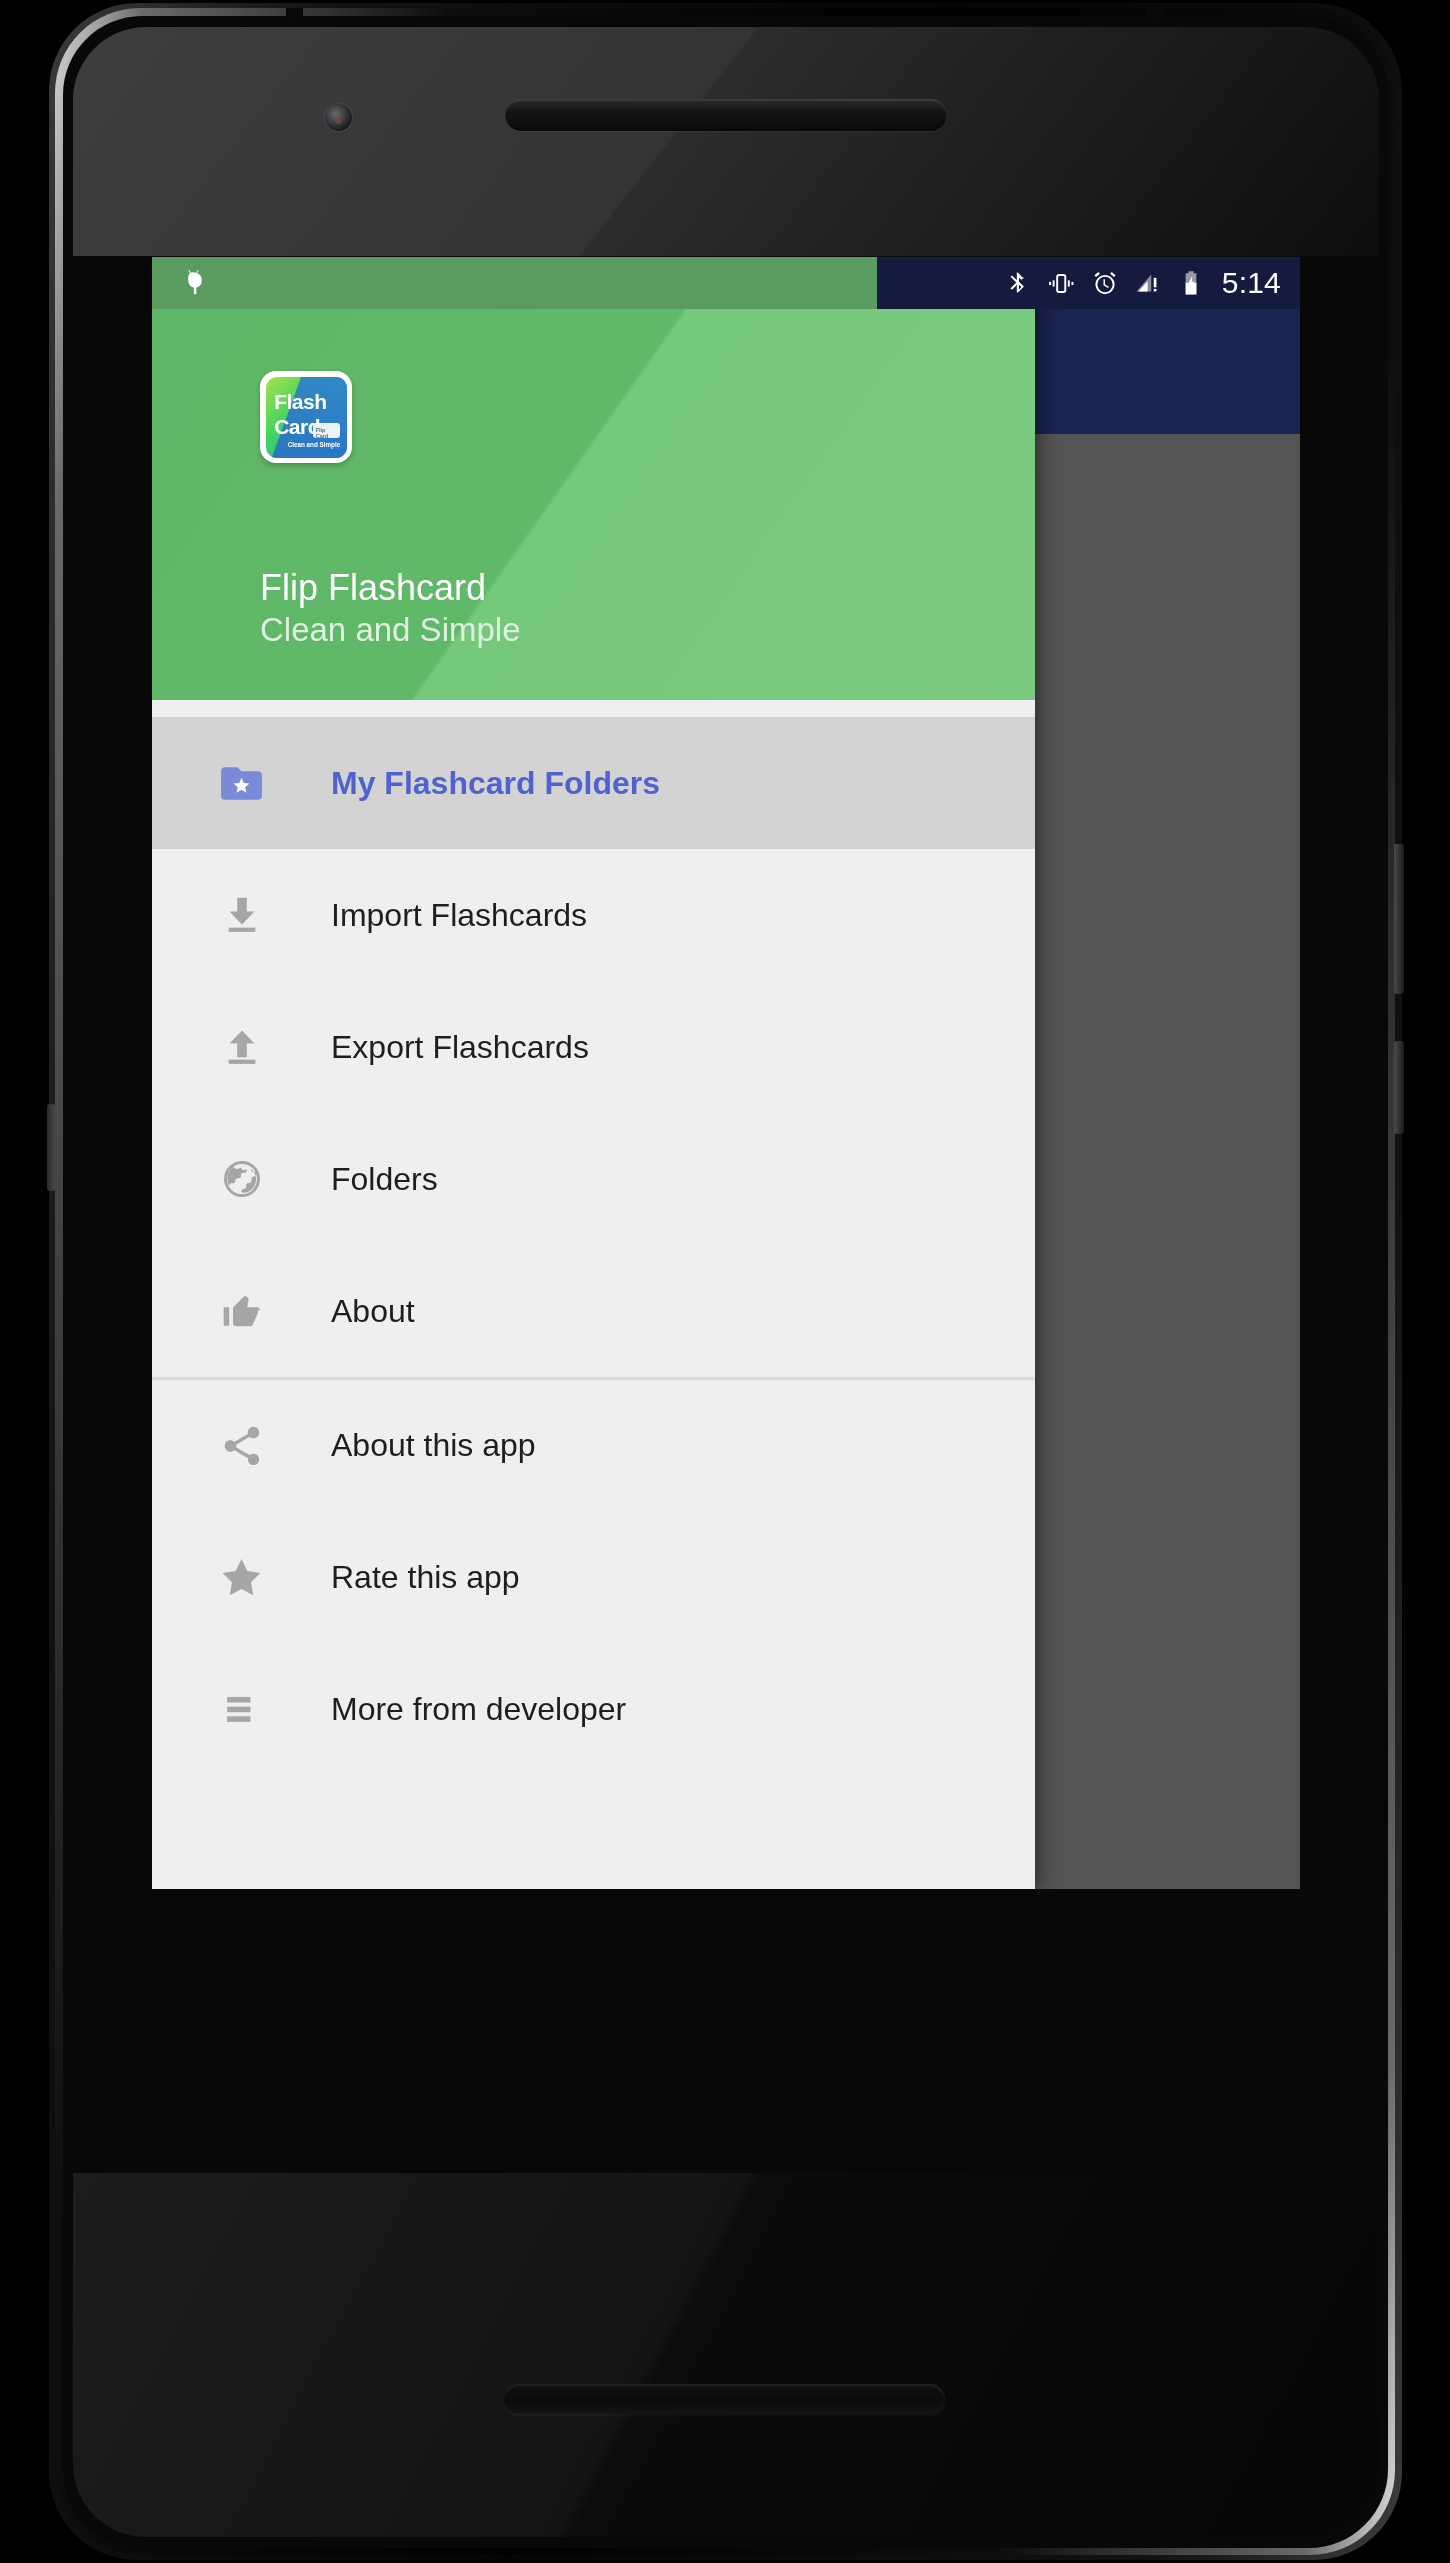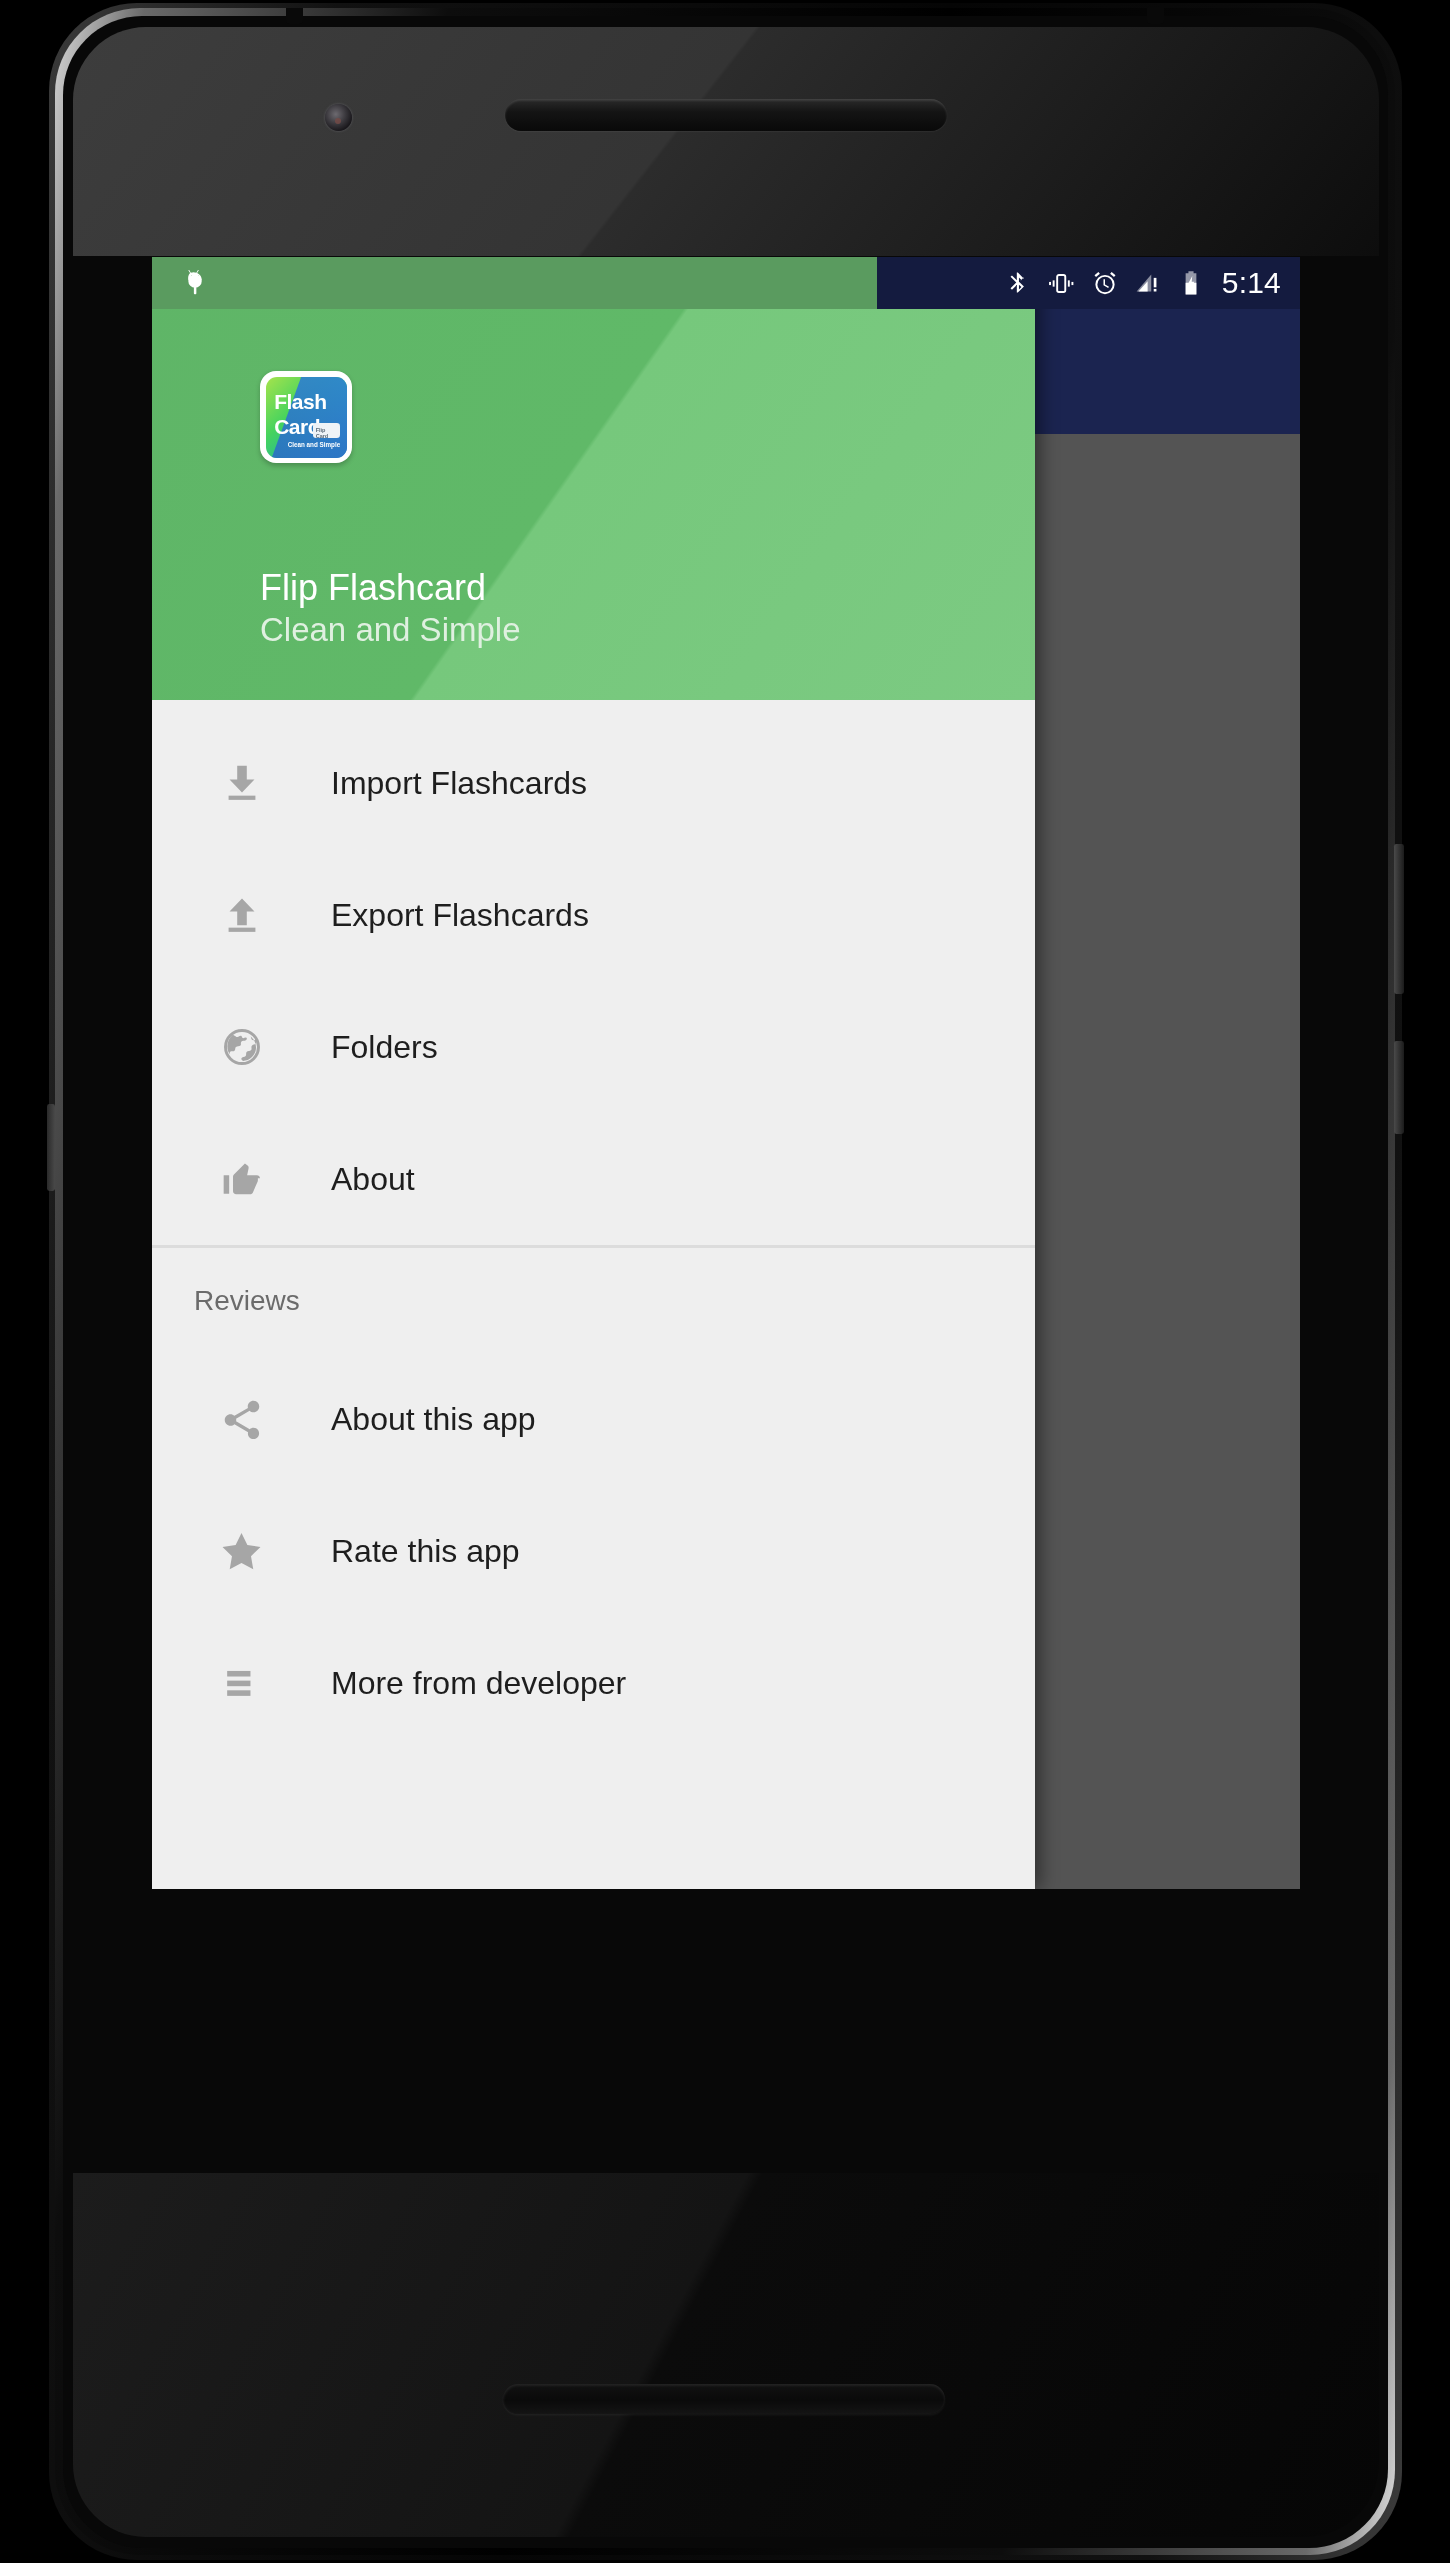--- a/index.html
+++ b/index.html
@@ -277,20 +277,29 @@
         </div>
 
         <div class="dr-title">Flip Flashcard</div>
         <div class="dr-sub">Clean and Simple</div>
       </div>
 
       <div class="dr-gap"></div>
 
       <div class="dr-list">
 
+        <div class="dr-item sel">
+          <span class="dr-icon">
+            <svg width="49" height="49" viewBox="0 0 24 24">
+              <path fill="#7a8ad8" d="M10 4H4a2 2 0 0 0-2 2v12a2 2 0 0 0 2 2h16a2 2 0 0 0 2-2V8a2 2 0 0 0-2-2h-8l-2-2z"></path>
+              <path fill="#ffffff" d="m12 9.2 1.1 2.6 2.8.2-2.1 1.8.6 2.7-2.4-1.5-2.4 1.5.6-2.7-2.1-1.8 2.8-.2z"></path>
+            </svg>
+          </span>
+          <span class="dr-label">My Flashcard Folders</span>
+        </div>
 
         <div class="dr-item">
           <span class="dr-icon">
             <svg width="46" height="46" viewBox="0 0 24 24">
               <path fill="#a6a6a6" d="M9.5 3h5v7.2h4L12 17 5.5 10.2h4z"></path>
               <rect x="5" y="18.6" width="14" height="2.2" fill="#a6a6a6"></rect>
             </svg>
           </span>
           <span class="dr-label">Import Flashcards</span>
         </div>
@@ -321,21 +330,20 @@
             <svg width="44" height="44" viewBox="0 0 24 24">
               <path fill="#a6a6a6" d="M2 20h3V10H2v10zm19.8-8.4c0-.9-.8-1.6-1.7-1.6h-5.3l.8-3.9.03-.3c0-.4-.16-.7-.42-1L13.6 3.5 7.6 9.5c-.33.3-.5.7-.5 1.2v8c0 .9.8 1.6 1.7 1.6h7.6c.7 0 1.3-.4 1.55-1l2.6-6c.08-.2.12-.4.12-.6v-1.1z"></path>
             </svg>
           </span>
           <span class="dr-label">About</span>
         </div>
       </div>
 
       <div class="dr-div"></div>
 
-      <div class="dr-sechead">Reviews</div>
 
       <div class="dr-list">
         <div class="dr-item">
           <span class="dr-icon">
             <svg width="46" height="46" viewBox="0 0 24 24">
               <path fill="#a6a6a6" d="M18 16.08c-.76 0-1.44.3-1.96.77L8.91 12.7c.05-.23.09-.46.09-.7s-.04-.47-.09-.7l7.05-4.11c.54.5 1.25.81 2.04.81 1.66 0 3-1.34 3-3s-1.34-3-3-3-3 1.34-3 3c0 .24.04.47.09.7L8.04 9.81C7.5 9.31 6.79 9 6 9c-1.66 0-3 1.34-3 3s1.34 3 3 3c.79 0 1.5-.31 2.04-.81l7.12 4.16c-.05.21-.08.43-.08.65 0 1.61 1.31 2.92 2.92 2.92s2.92-1.31 2.92-2.92-1.31-2.92-2.92-2.92z"></path>
             </svg>
           </span>
           <span class="dr-label">About this app</span>
         </div>

